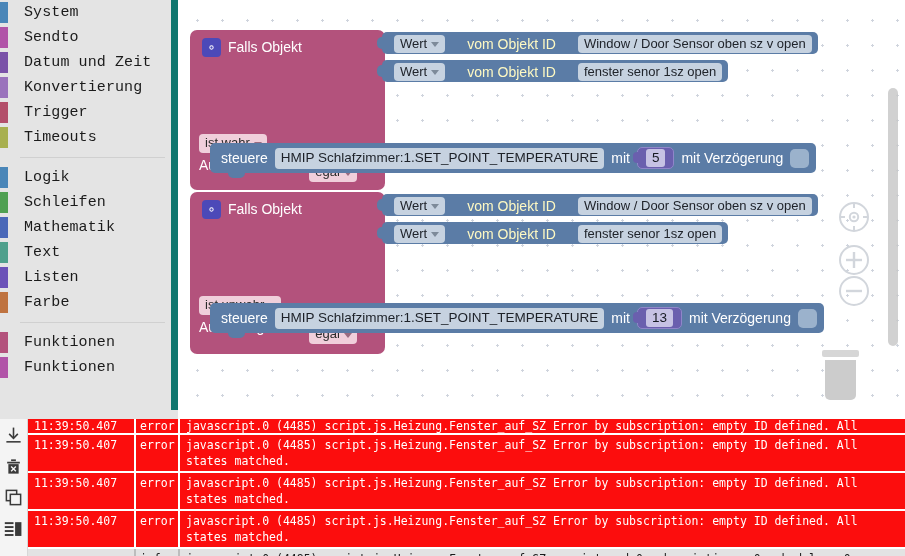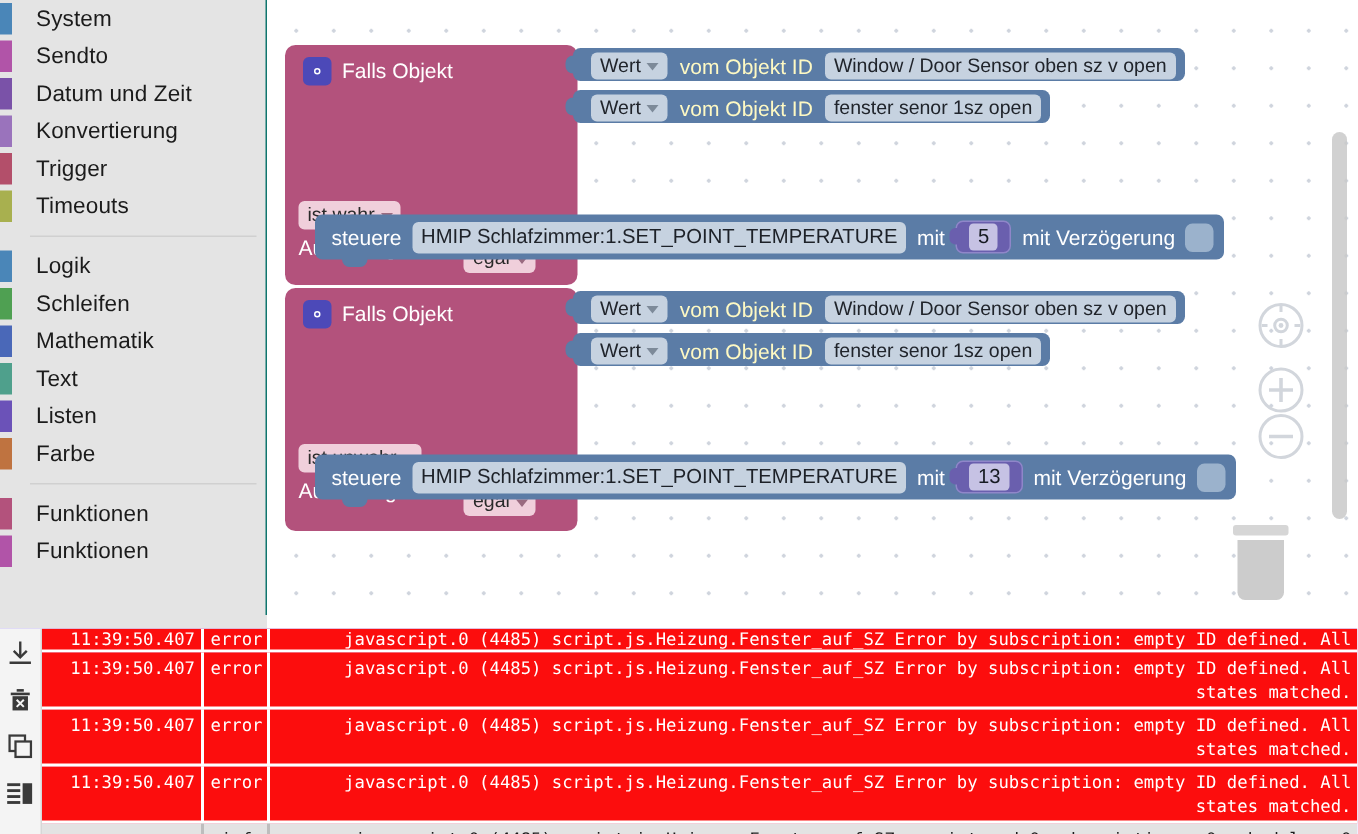--- a/index.html
+++ b/index.html
@@ -9,22 +9,23 @@
     overflow: hidden;
     font-family: "Liberation Sans", sans-serif;
     background: #ffffff;
   }
   #app { position: relative; width: 905px; height: 556px; overflow: hidden; }
 
   
   #toolbox {
     position: absolute; left: 0; top: 0; width: 178px; height: 418px;
     background: #e4e4e4;
-    border-right: 1px solid #0f766e;
+    border-right: 7px solid #0f766e;
     overflow: hidden;
+    font-family: Liberation Mono, monospace;
   }
   .tb-row {
     position: relative; height: 25px; display: flex; align-items: center;
     padding-left: 24px; cursor: pointer;
   }
   .tb-chip {
     position: absolute; left: 0; top: 2px; width: 8px; height: 21px;
   }
   .tb-label {
     font-size: 15px; color: #1b1b1b; letter-spacing: .1px;
@@ -76,21 +77,21 @@
   .row-istwahr  { position: absolute; left: 9px; top: 88px; }
   .row-istunwahr{ position: absolute; left: 9px; top: 88px; }
 
   .row-ausl { position: absolute; left: 9px; top: 117px;
               display: flex; align-items: center; gap: 6px;
               font-size: 14px; color: #ffffff; white-space: nowrap; }
 
   
   .valblock {
     position: absolute; background: #5b7ca6; border-radius: 5px;
-    display: flex; align-items: center; gap: 8px;
+    display: flex; align-items: center; gap: 22px;
     padding: 3px 6px 2px 12px; height: 22px; white-space: nowrap;
   }
   .valblock::before {
     content: ""; position: absolute; left: -5px; top: 5px;
     width: 9px; height: 12px; background: #5b7ca6;
     border-radius: 5px 0 0 5px;
   }
   .valblock .lbl { font-size: 14px; color: #fef9c3; }
   .blue-pill {
     background: #c6d2e0; color: #20242b; border-radius: 4px;
@@ -155,21 +156,21 @@
     background: #c9c9c9; border-radius: 6px; opacity: .85;
   }
   #hscroll {
     position: absolute; left: 176px; bottom: 4px; width: 370px; height: 11px;
     background: #cdcdcd; border-radius: 6px; opacity: .9;
   }
 
   
   #logpane {
     position: absolute; left: 0; top: 419px; width: 905px; height: 137px;
-    background: #c4b5fd; overflow: hidden; text-align: right;
+    background: #701a75; overflow: hidden;
   }
   #log-toolbar {
     position: absolute; left: 0; top: 0; width: 28px; height: 137px;
     background: #f4f4f4; border-right: 1px solid #d7d7d7;
     display: flex; flex-direction: column; align-items: center;
     padding-top: 6px; gap: 11px;
   }
   #log-toolbar .ticon { width: 20px; height: 20px; cursor: pointer;
                         display: flex; align-items: center; justify-content: center; }
   #log-toolbar svg { display: block; }

